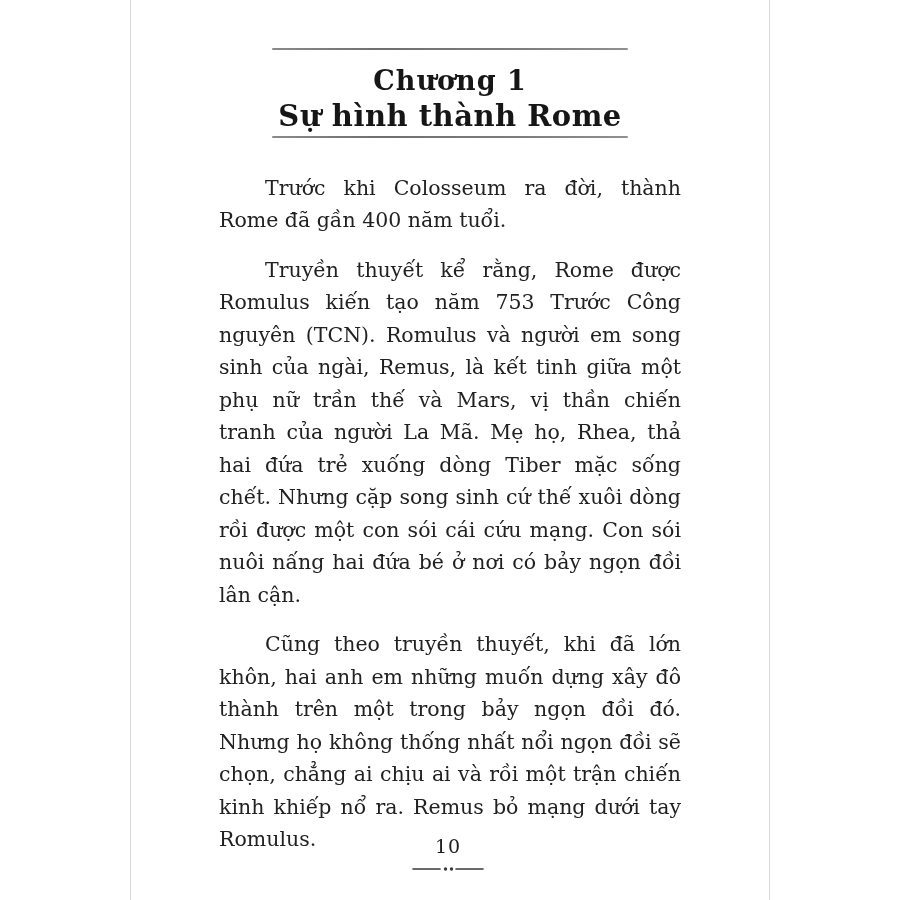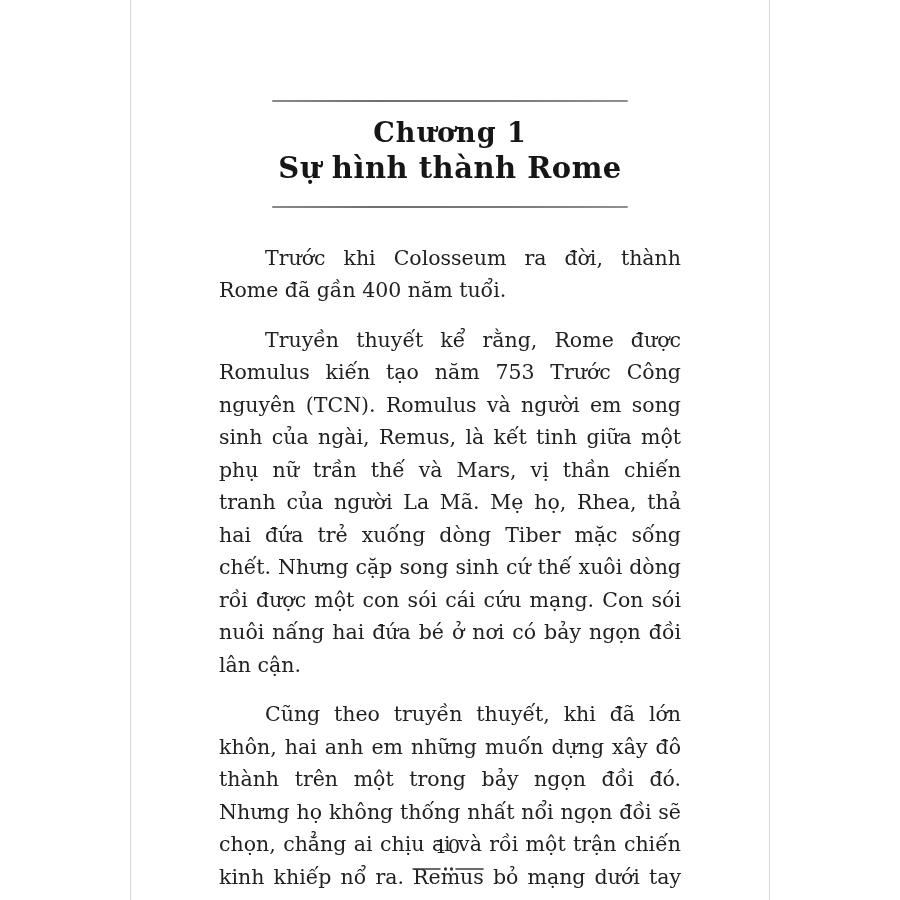--- a/index.html
+++ b/index.html
@@ -23,21 +23,21 @@
     height: 900px;
     margin: 0 auto;
     box-sizing: border-box;
     border-left: 1px solid #d9d9d9;
     border-right: 1px solid #d9d9d9;
     background: #ffffff;
   }
   .chapter-header {
     width: 356px;
     margin: 0 auto;
-    padding-top: 100px;
+    padding-top: 48px;
     text-align: center;
   }
   .rule {
     height: 2px;
     width: 100%;
     background: linear-gradient(90deg, #8a8a8a, #6f6f6f 30%, #7d7d7d 70%, #909090);
     border-radius: 2px;
   }
   .chapter-number {
     font-size: 27px;
@@ -46,21 +46,21 @@
     color: #161616;
     margin-top: 16px;
     line-height: 1.1;
   }
   .chapter-title {
     font-size: 29px;
     font-weight: 700;
     letter-spacing: 0.5px;
     color: #161616;
     margin-top: 5px;
-    margin-bottom: 21px;
+    margin-bottom: 3px;
     line-height: 1.1;
   }
   .body-text {
     width: 462px;
     margin: 34px auto 0 auto;
   }
   .body-text p {
     font-size: 20.5px;
     line-height: 32.5px;
     text-align: justify;

